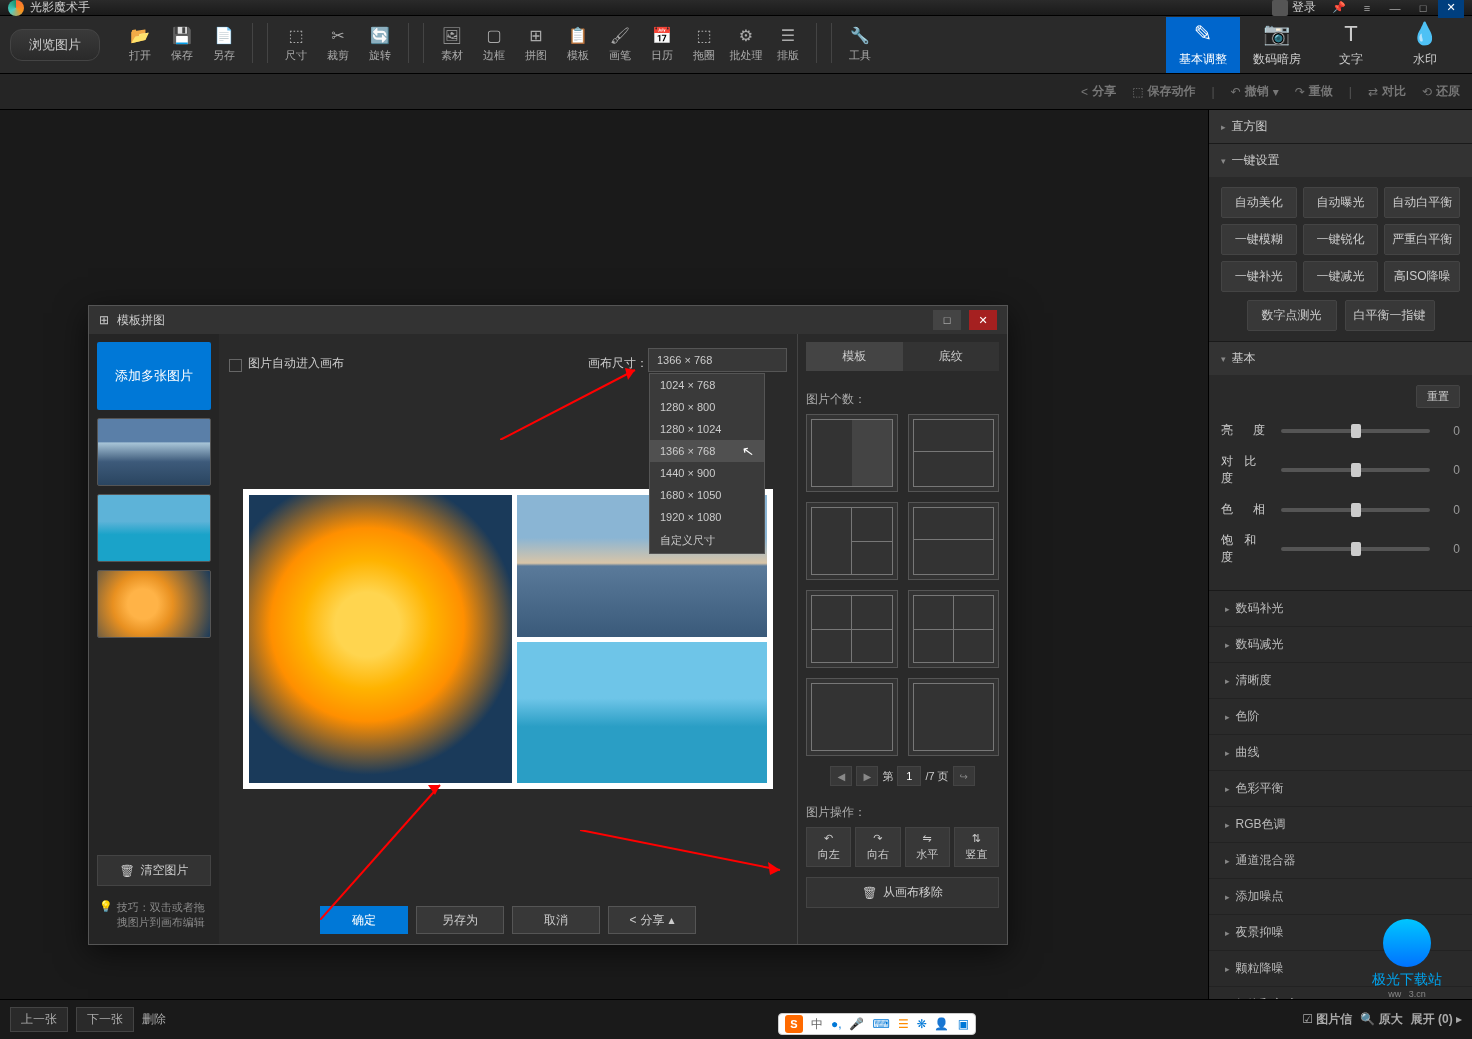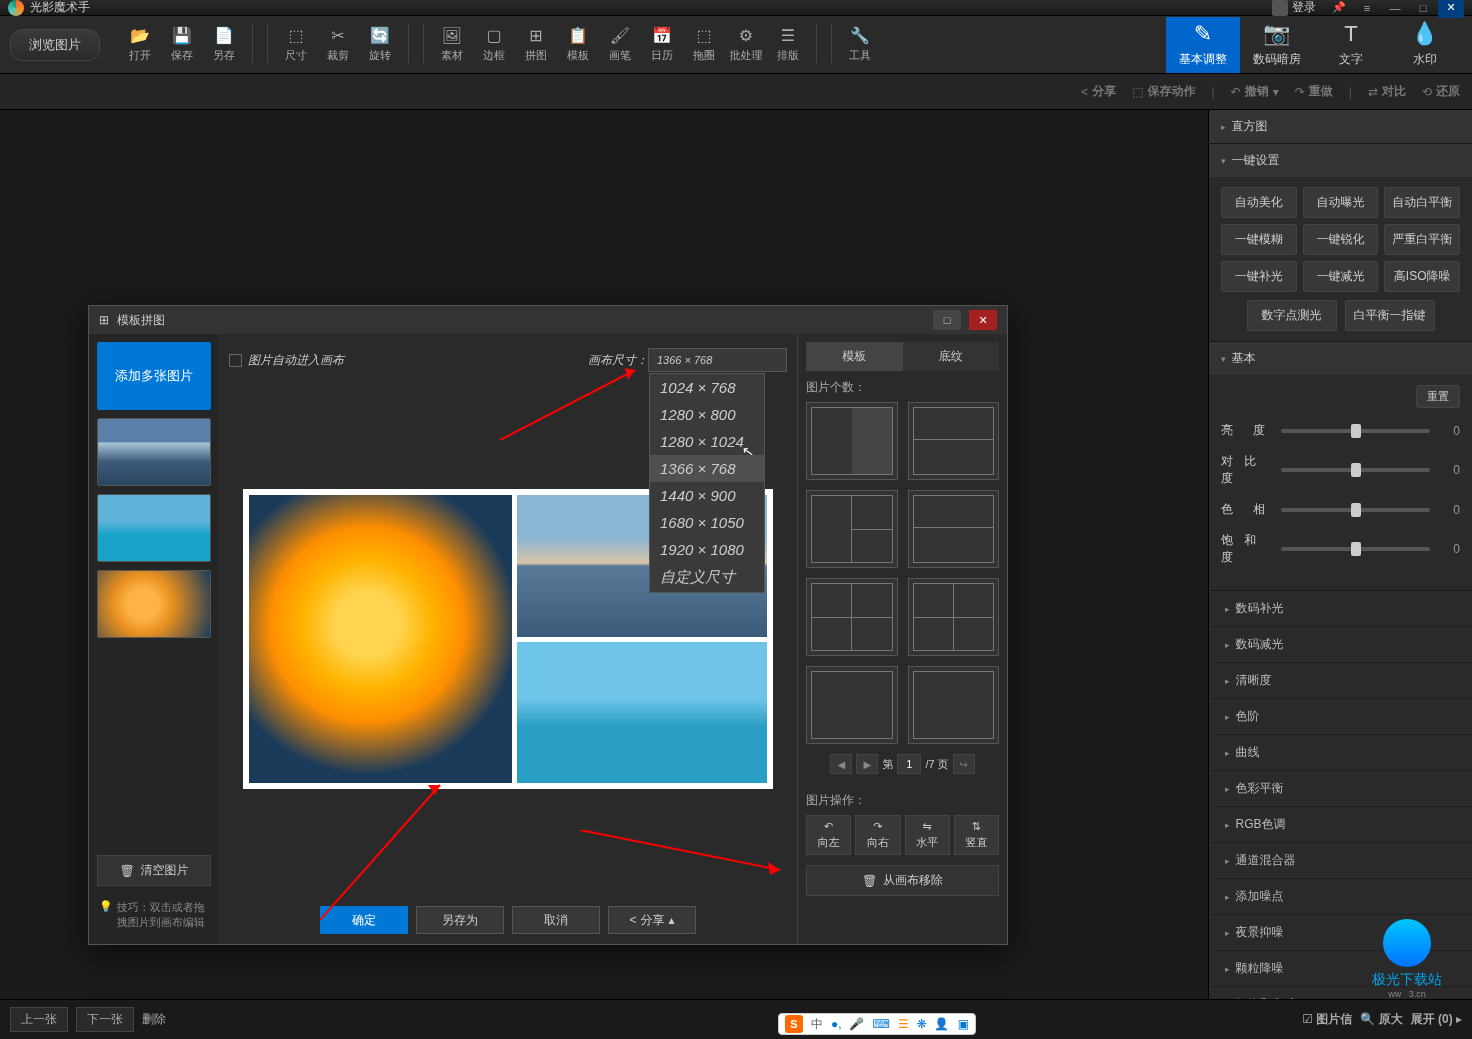--- a/index.html
+++ b/index.html
@@ -65,42 +65,42 @@
 .add-btn { height: 68px; background: #0078d7; color: #fff; display: flex; align-items: center; justify-content: center; font-size: 13px; border-radius: 2px; }
 .thumb { width: 100%; height: 68px; border: 1px solid #555; border-radius: 2px; }
 .thumb.t1 { background: linear-gradient(#5a7fa8 35%, #a8c5d8 36%, #3d5a7a 65%, #2a4560); }
 .thumb.t2 { background: linear-gradient(#5db3d8 40%, #1aa3c9 60%); }
 .thumb.t3 { background: radial-gradient(circle at 40% 50%, #ffb347 20%, #e89020 40%, #1a3a5a); }
 .m-left .sp { flex: 1; }
 .clear-btn { padding: 6px; background: #333; border: 1px solid #444; color: #ccc; font-size: 12px; text-align: center; display: flex; align-items: center; justify-content: center; gap: 6px;}
 .tip { font-size: 11px; color: #888; padding: 6px 2px; display: flex; gap: 4px; }
 
 .m-center { flex: 1; background: #2a2a2a; position: relative; padding: 10px; display: flex; flex-direction: column; }
-.m-center-top { display: flex; align-items: center; font-size: 12px; color: #ccc; padding: 4px 0 12px; font-style: italic; }
+.m-center-top { display: flex; align-items: flex-end; font-size: 12px; color: #ccc; padding: 4px 0 12px; }
 .m-center-top .cb { width: 13px; height: 13px; border: 1px solid #666; margin-right: 6px; }
 .m-center-top .sp { flex: 1; }
 .size-dd { width: 139px; height: 24px; background: #383838; border: 1px solid #555; display: flex; align-items: center; padding: 0 8px; font-size: 11px; color: #ccc; position: relative; }
 .dd-list { position: absolute; left: 0; top: 24px; width: 116px; background: #3a3a3a; border: 1px solid #555; z-index: 10; }
-.dd-item { padding: 5px 10px; font-size: 15px; color: #ccc; }
+.dd-item { padding: 5px 10px; font-size: 11px; color: #ccc; }
 .dd-item.sel { background: #505050; }
 .collage-canvas { flex: 1; display: flex; align-items: center; justify-content: center; position: relative; }
 .collage { width: 530px; height: 300px; background: #fff; padding: 6px; display: flex; gap: 5px; }
 .collage .big { flex: 1; background: radial-gradient(circle at 45% 45%, #ffd54f 15%, #ffb300 30%, #ff8f00 45%, #1a3a5a 70%); }
 .collage .rcol { width: 250px; display: flex; flex-direction: column; gap: 5px; }
 .collage .sm1 { flex: 1; background: linear-gradient(#8ab5d4 30%, #d8c5a8 48%, #5a7a9a 50%, #3a5a7a); }
 .collage .sm2 { flex: 1; background: linear-gradient(#6ec5e8 40%, #2a9ec5 60%); }
 .m-center-btm { display: flex; gap: 8px; justify-content: center; padding-top: 12px; }
 .dlg-btn { width: 88px; height: 28px; background: #383838; border: 1px solid #555; color: #ccc; font-size: 12px; display: flex; align-items: center; justify-content: center; gap: 4px;}
 .dlg-btn.pri { background: #0078d7; border-color: #0078d7; color: #fff; }
 
 .m-right { width: 210px; background: #2a2a2a; border-left: 1px solid #444; padding: 8px; display: flex; flex-direction: column; font-size: 12px; color: #ccc; }
 .tabs { display: flex; margin-bottom: 8px; }
 .tab { flex: 1; text-align: center; padding: 6px; background: #333; }
 .tab.active { background: #444; }
-.count-lbl { margin: 0 0 6px; color: #aaa; }
+.count-lbl { margin: 12px 0 6px; color: #aaa; }
 .count-row { display: flex; gap: 3px; margin-bottom: 10px; }
 .count-b { padding: 3px 7px; background: #383838; border: 1px solid #444; font-size: 11px; }
 .tmpl-grid { display: grid; grid-template-columns: 1fr 1fr; gap: 10px; }
 .tmpl { height: 78px; border: 1px solid #555; background: #333; padding: 4px; position: relative; }
 .tmpl-in { width: 100%; height: 100%; border: 1px solid #777; }
 .pager { display: flex; align-items: center; gap: 4px; margin: 10px 0; justify-content: center; font-size: 11px; }
 .pgbtn { width: 22px; height: 20px; background: #383838; border: 1px solid #444; display: flex; align-items: center; justify-content: center; font-size: 10px; color: #888; }
 .pg-inp { width: 24px; height: 20px; background: #383838; border: 1px solid #444; color: #fff; text-align: center; font-size: 11px; }
 .op-lbl { margin: 8px 0 6px; color: #aaa; }
 .op-row { display: flex; gap: 4px; }

